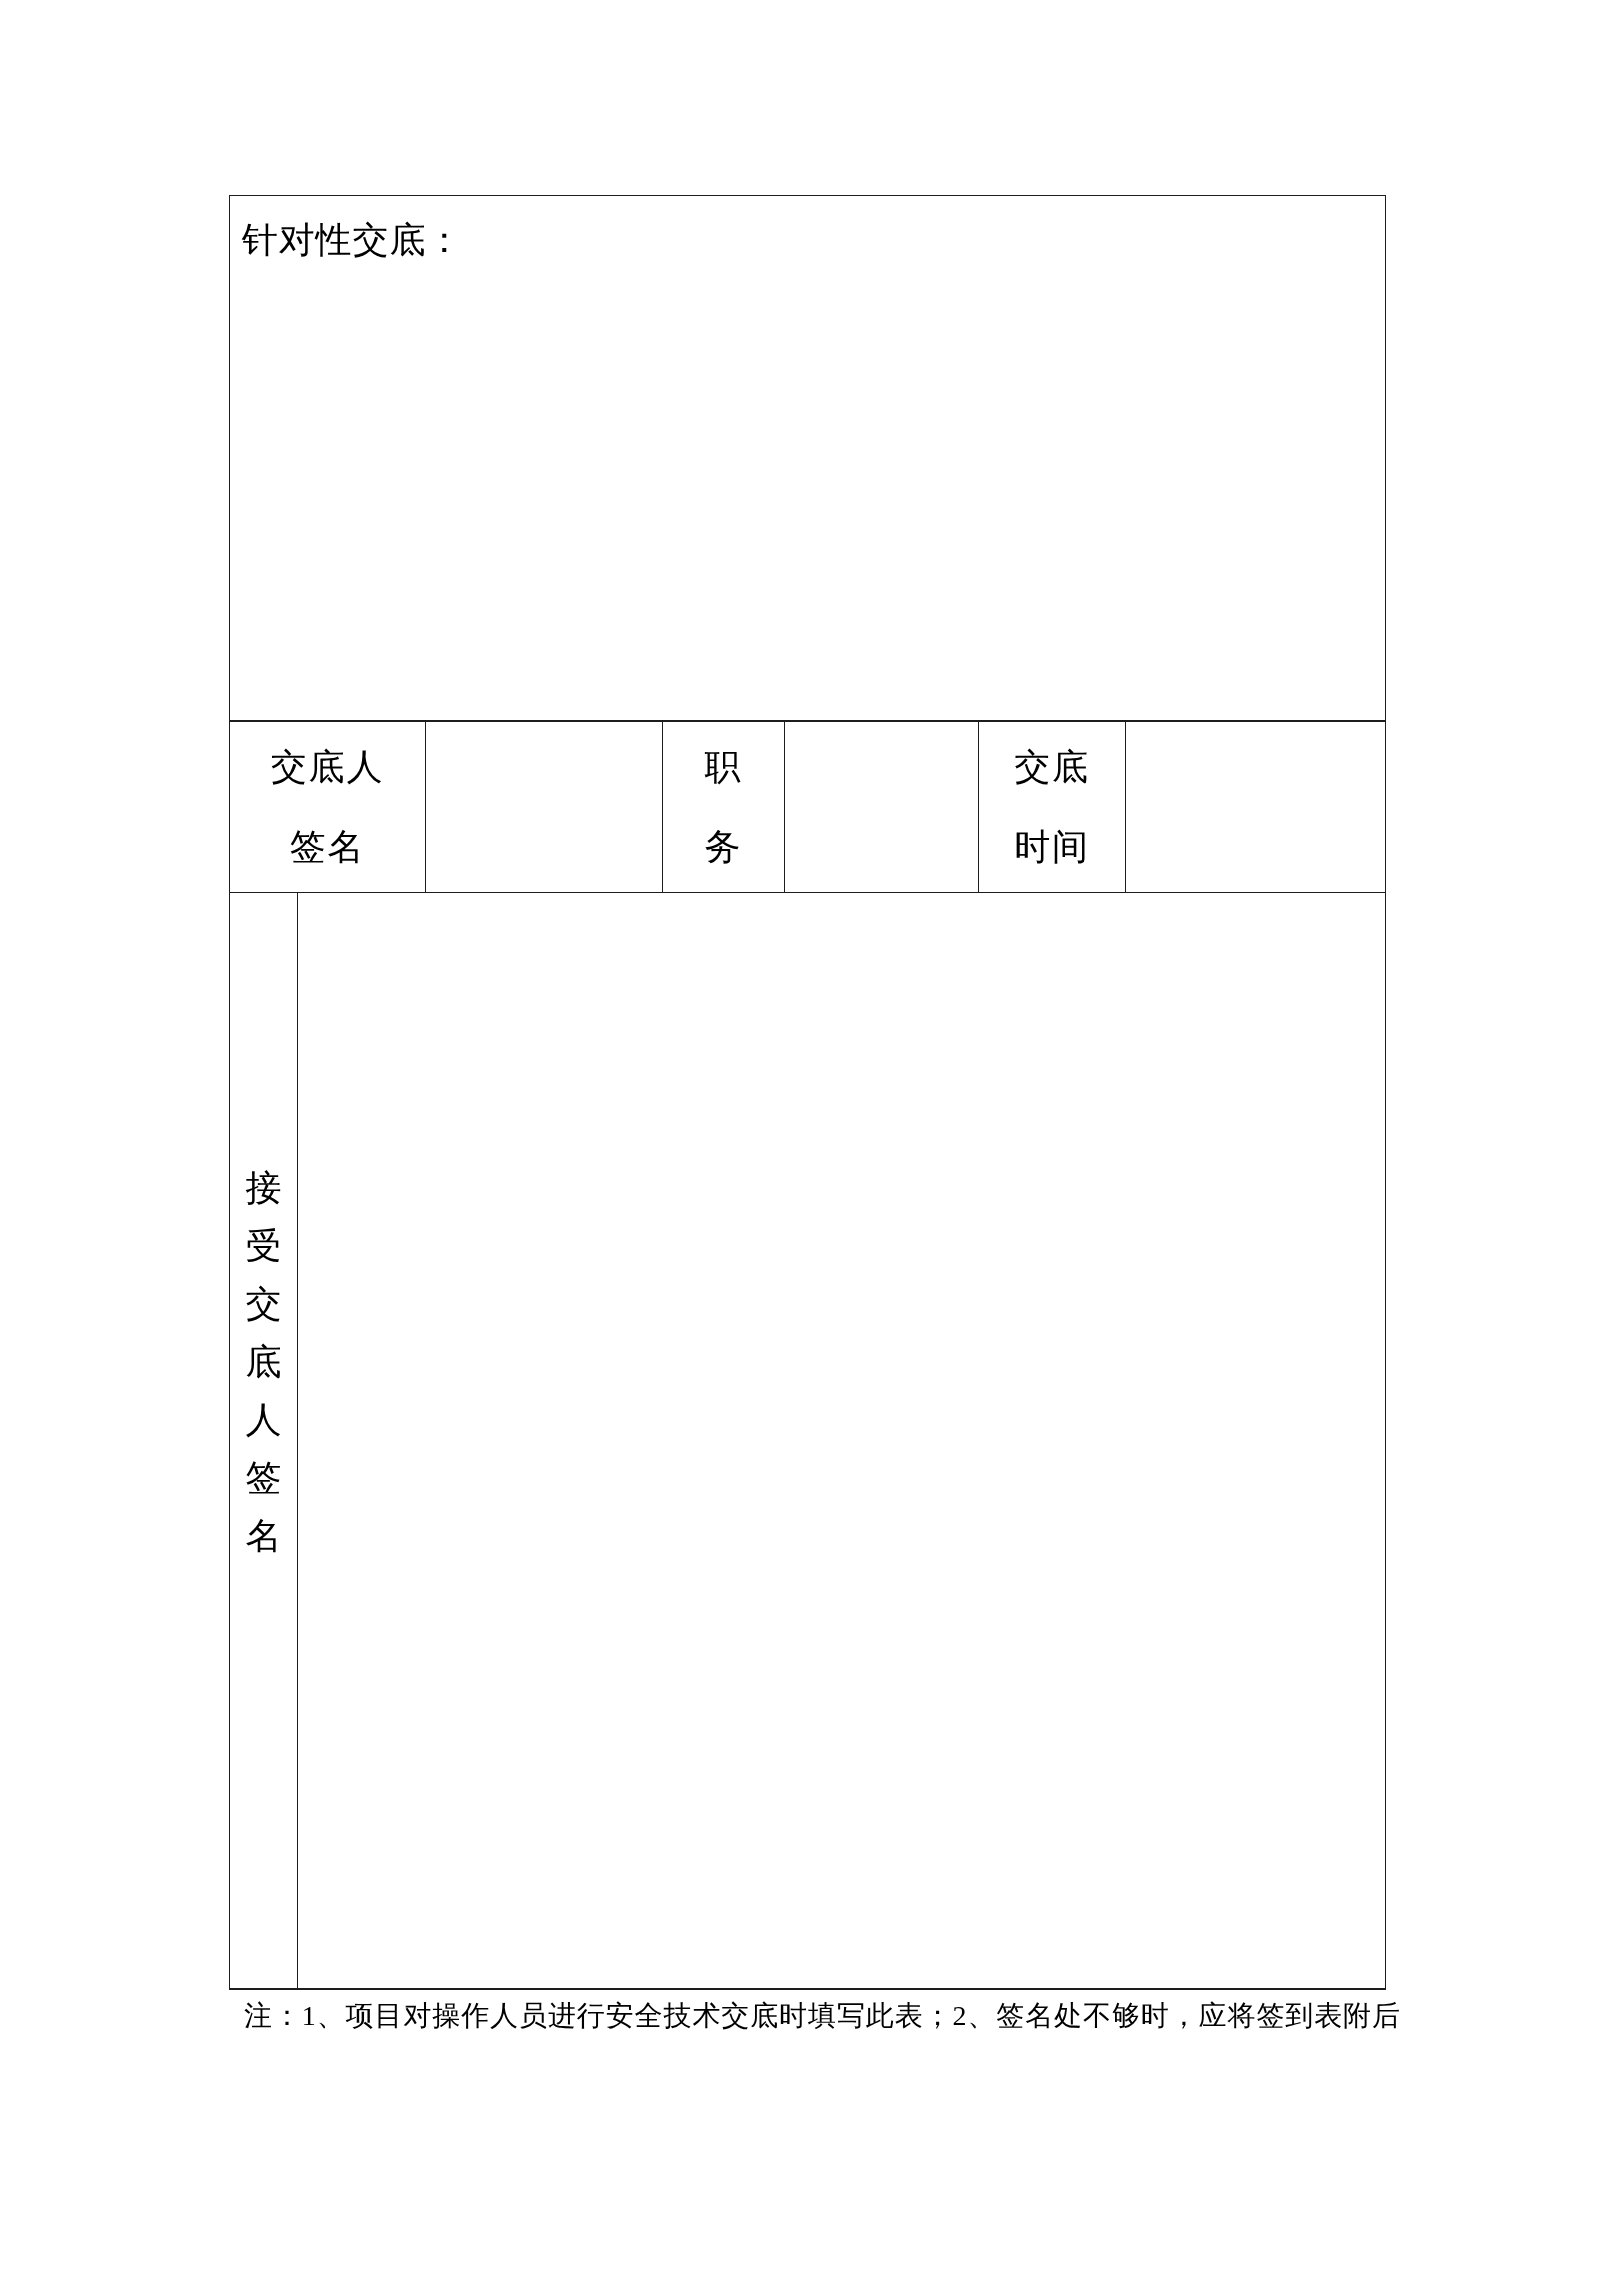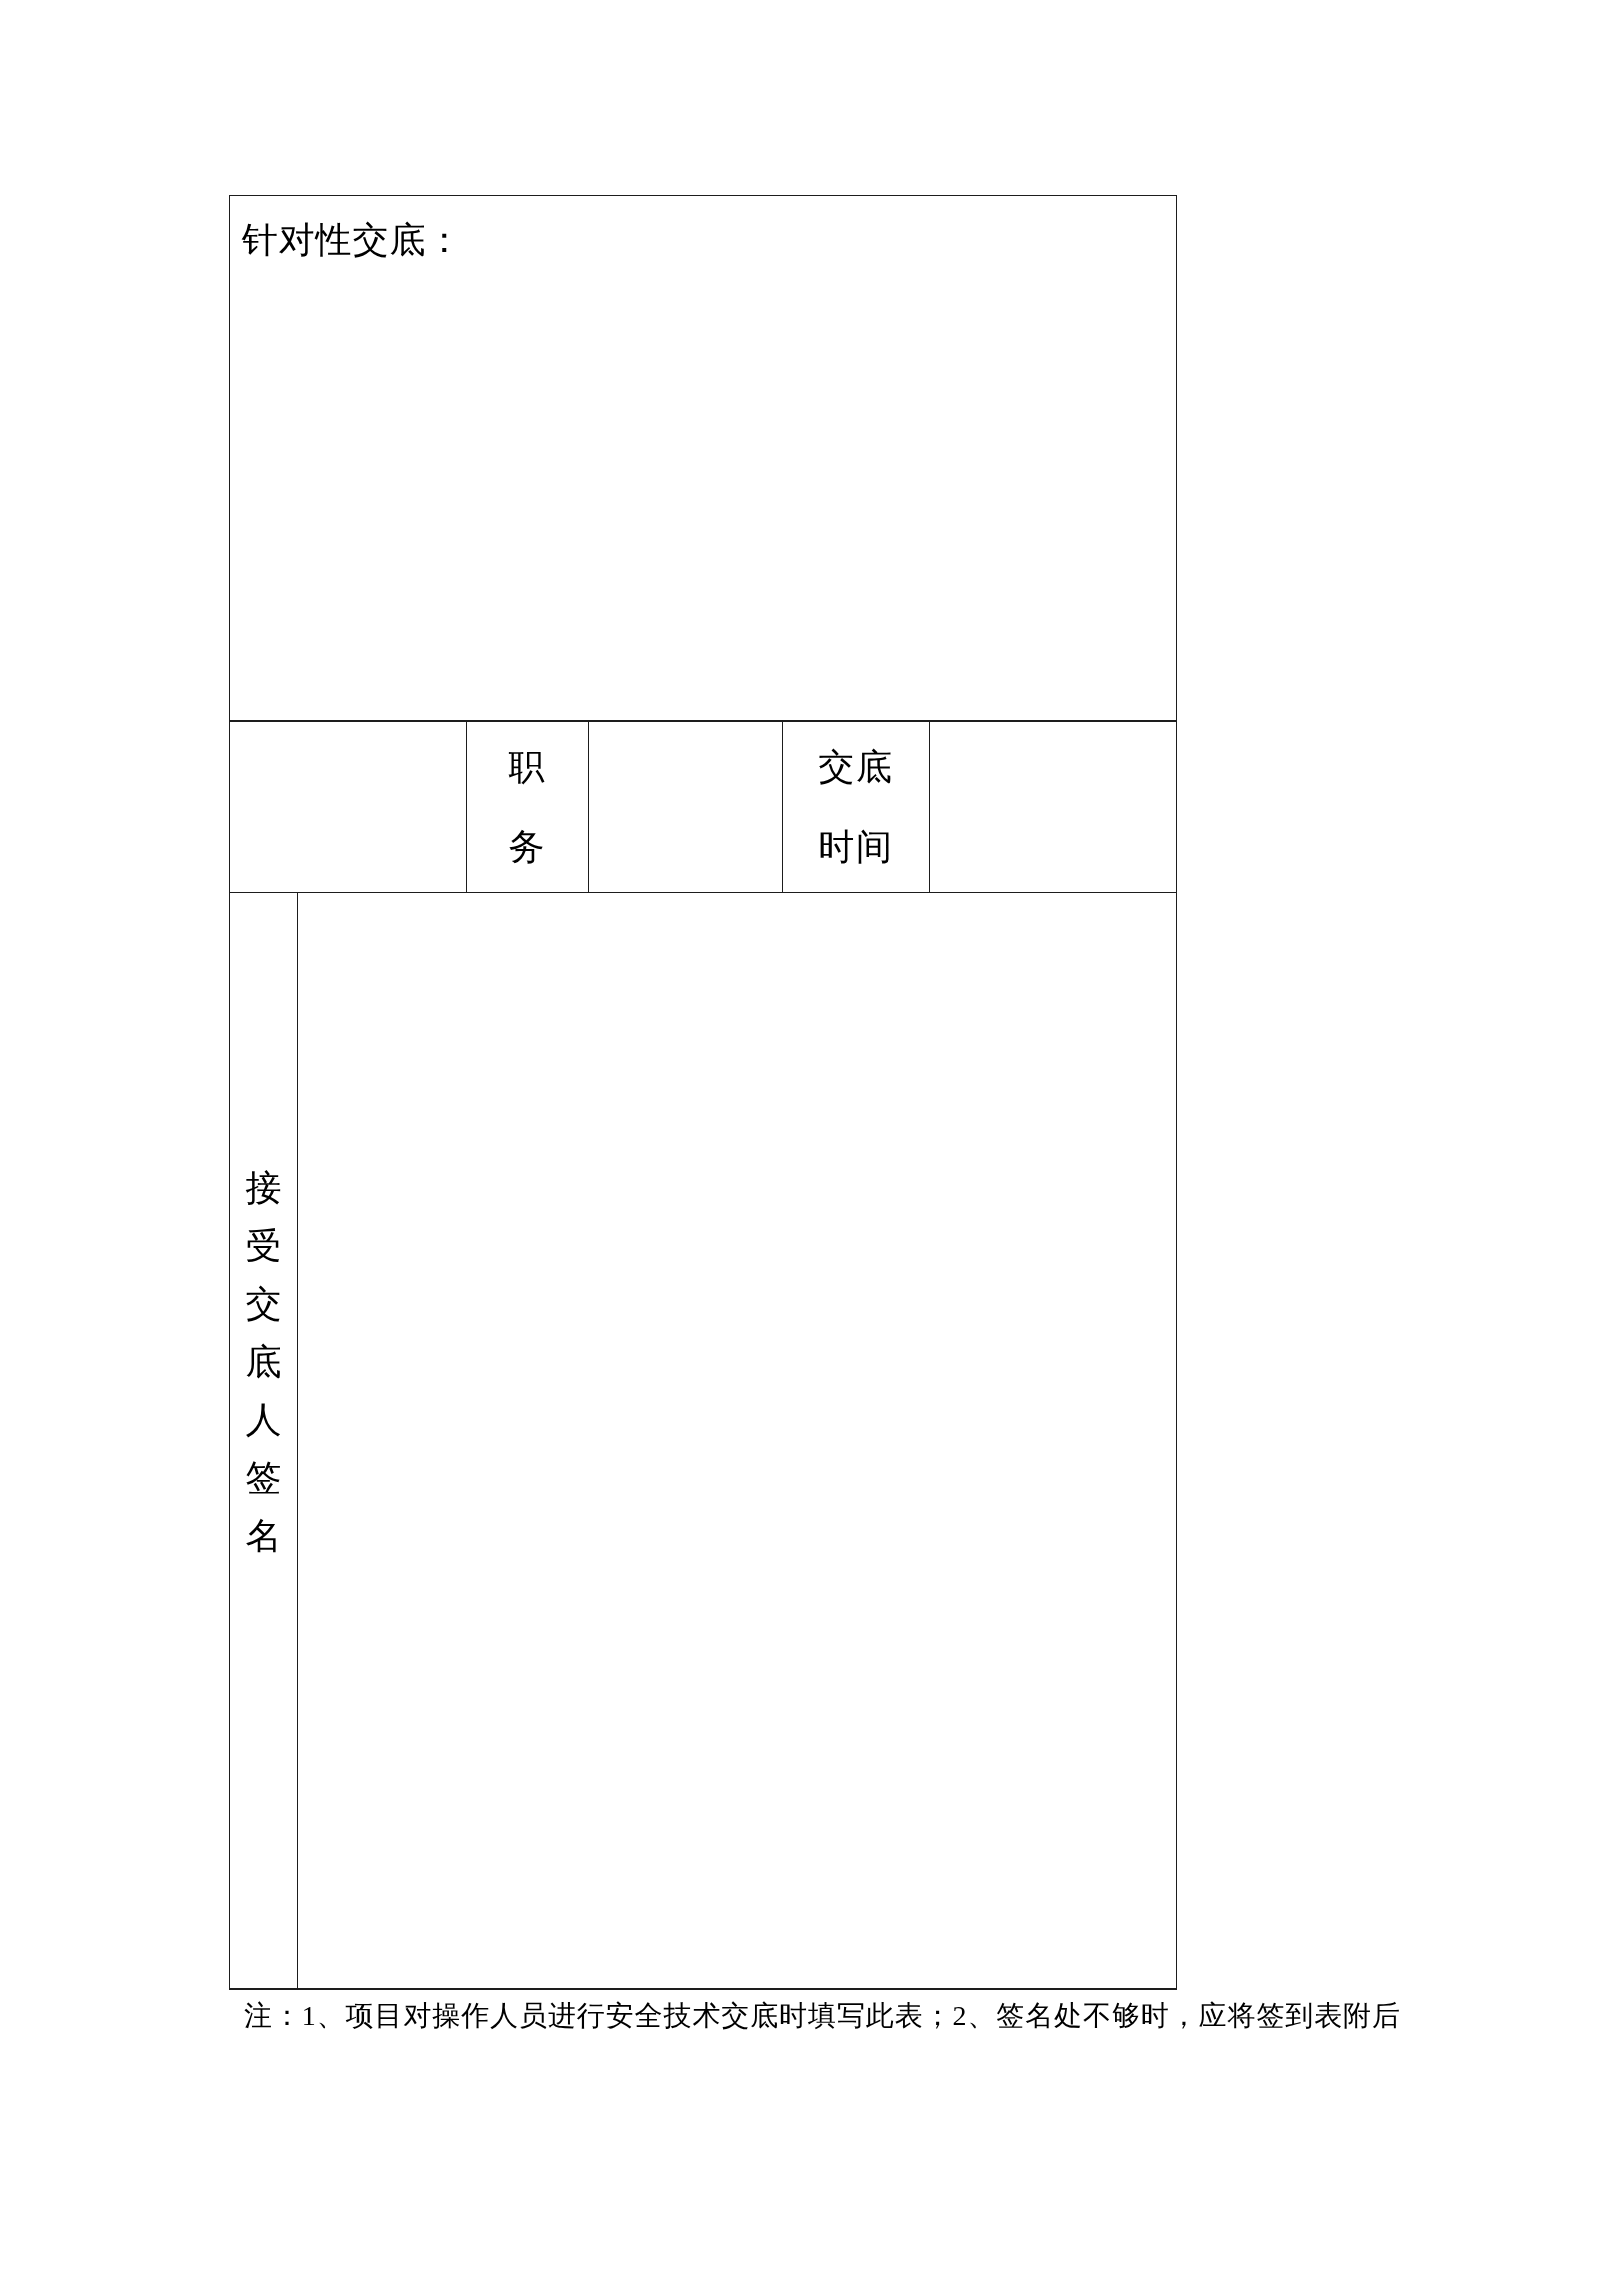--- a/index.html
+++ b/index.html
@@ -16,21 +16,21 @@
   }
   .page {
     position: absolute;
     inset: 0;
     background: #ffffff;
   }
   .form-table {
     position: absolute;
     left: 229px;
     top: 195px;
-    width: 948px;
+    width: 1157px;
     height: 1795px;
     box-sizing: border-box;
     border: 1.8px solid #1d1d1d;
     border-bottom-width: 2.7px;
     display: flex;
     flex-direction: column;
   }
   .row-top {
     box-sizing: border-box;
     height: 526px;
@@ -120,20 +120,24 @@
 
 <div class="page">
 
   <div class="form-table">
 
     <div class="row-top">
       <div class="heading">针对性交底：</div>
     </div>
 
     <div class="row-mid">
+      <div class="cell label-cell w1">
+        <div class="label-line">交底人</div>
+        <div class="label-line">签名</div>
+      </div>
       <div class="cell w2"></div>
       <div class="cell label-cell w3">
         <div class="label-line">职</div>
         <div class="label-line">务</div>
       </div>
       <div class="cell w4"></div>
       <div class="cell label-cell w5">
         <div class="label-line">交底</div>
         <div class="label-line">时间</div>
       </div>

